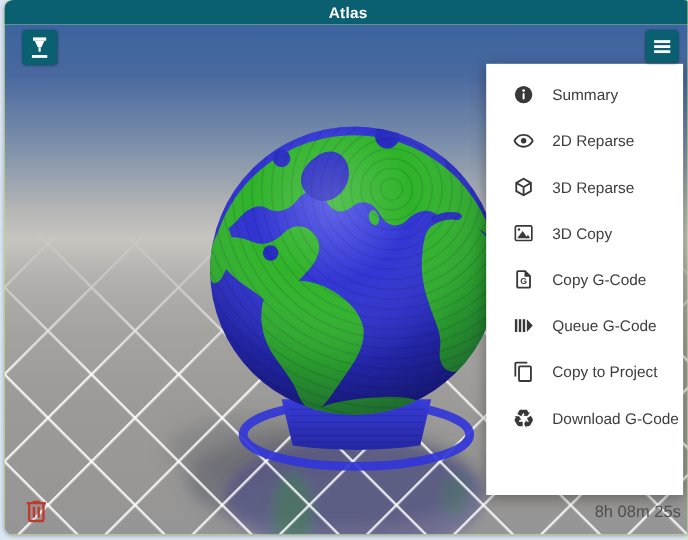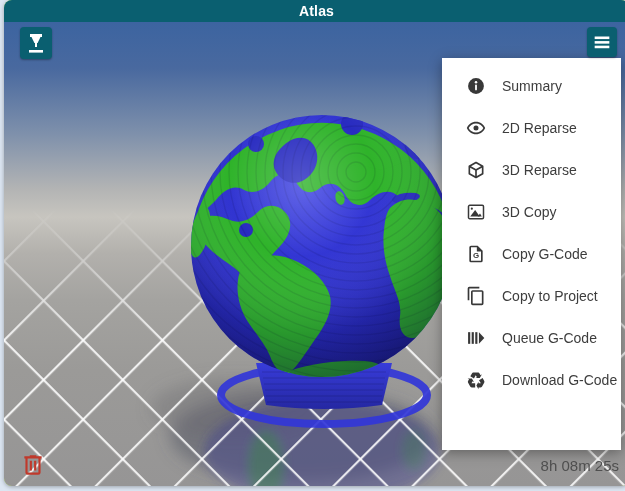--- a/index.html
+++ b/index.html
@@ -283,36 +283,36 @@
           <path fill="#383838" d="M6,2A2,2 0 0,0 4,4V20A2,2 0 0,0 6,22H18A2,2 0 0,0 20,20V8L14,2H6M6,4H13V9H18V20H6V4Z"></path>
           <text x="8.3" y="17.4" font-size="9.5" font-weight="bold" font-family="Liberation Sans, sans-serif" fill="#383838">G</text>
         </svg>
           </span>
         <span class="lbl">Copy G-Code</span>
       </div>
 
       <div class="menu-item">
         <span class="mi">
             <svg width="20" height="20" viewBox="0 0 24 24">
-          <path fill="#383838" d="M19,21H8V7H19M19,5H8A2,2 0 0,0 6,7V21A2,2 0 0,0 8,23H19A2,2 0 0,0 21,21V7A2,2 0 0,0 19,5M16,1H4A2,2 0 0,0 2,3V17H4V3H16V1Z"></path>
-        </svg>
-          </span>
-        <span class="lbl">Copy to Project</span>
-      </div>
-
-      <div class="menu-item">
-        <span class="mi">
-            <svg width="20" height="20" viewBox="0 0 24 24">
           <rect x="2.5" y="5" width="2.6" height="14" fill="#383838"></rect>
           <rect x="6.8" y="5" width="2.6" height="14" fill="#383838"></rect>
           <rect x="11.1" y="5" width="2.6" height="14" fill="#383838"></rect>
           <path d="M15.5,5 L22,12 L15.5,19 Z" fill="#383838"></path>
         </svg>
           </span>
         <span class="lbl">Queue G-Code</span>
+      </div>
+
+      <div class="menu-item">
+        <span class="mi">
+            <svg width="20" height="20" viewBox="0 0 24 24">
+          <path fill="#383838" d="M19,21H8V7H19M19,5H8A2,2 0 0,0 6,7V21A2,2 0 0,0 8,23H19A2,2 0 0,0 21,21V7A2,2 0 0,0 19,5M16,1H4A2,2 0 0,0 2,3V17H4V3H16V1Z"></path>
+        </svg>
+          </span>
+        <span class="lbl">Copy to Project</span>
       </div>
 
       <div class="menu-item">
         <span class="mi">
             <svg width="20" height="20" viewBox="0 0 24 24">
           <path fill="#383838" d="M21.82,15.42L19.32,19.75C18.83,20.61 17.92,21.06 17,21H15V23L12.5,18.5L15,14V16H17.82L15.6,12.15L19.93,9.65L21.73,12.77C22.25,13.54 22.32,14.57 21.82,15.42M9.21,3.06H14.21C15.19,3.06 16.04,3.63 16.45,4.45L17.45,6.19L19.18,5.19L16.54,9.6L11.39,9.69L13.12,8.69L11.71,6.24L9.5,10.09L5.16,7.59L6.96,4.47C7.37,3.64 8.22,3.06 9.21,3.06M5.05,19.76L2.55,15.43C2.06,14.58 2.13,13.56 2.64,12.79L3.64,11.06L1.91,10.06L7.05,10.14L9.7,14.56L7.97,13.56L6.56,16H11V21H7.4C6.47,21.07 5.55,20.61 5.05,19.76Z"></path>
         </svg>
           </span>
         <span class="lbl">Download G-Code</span>
       </div>

